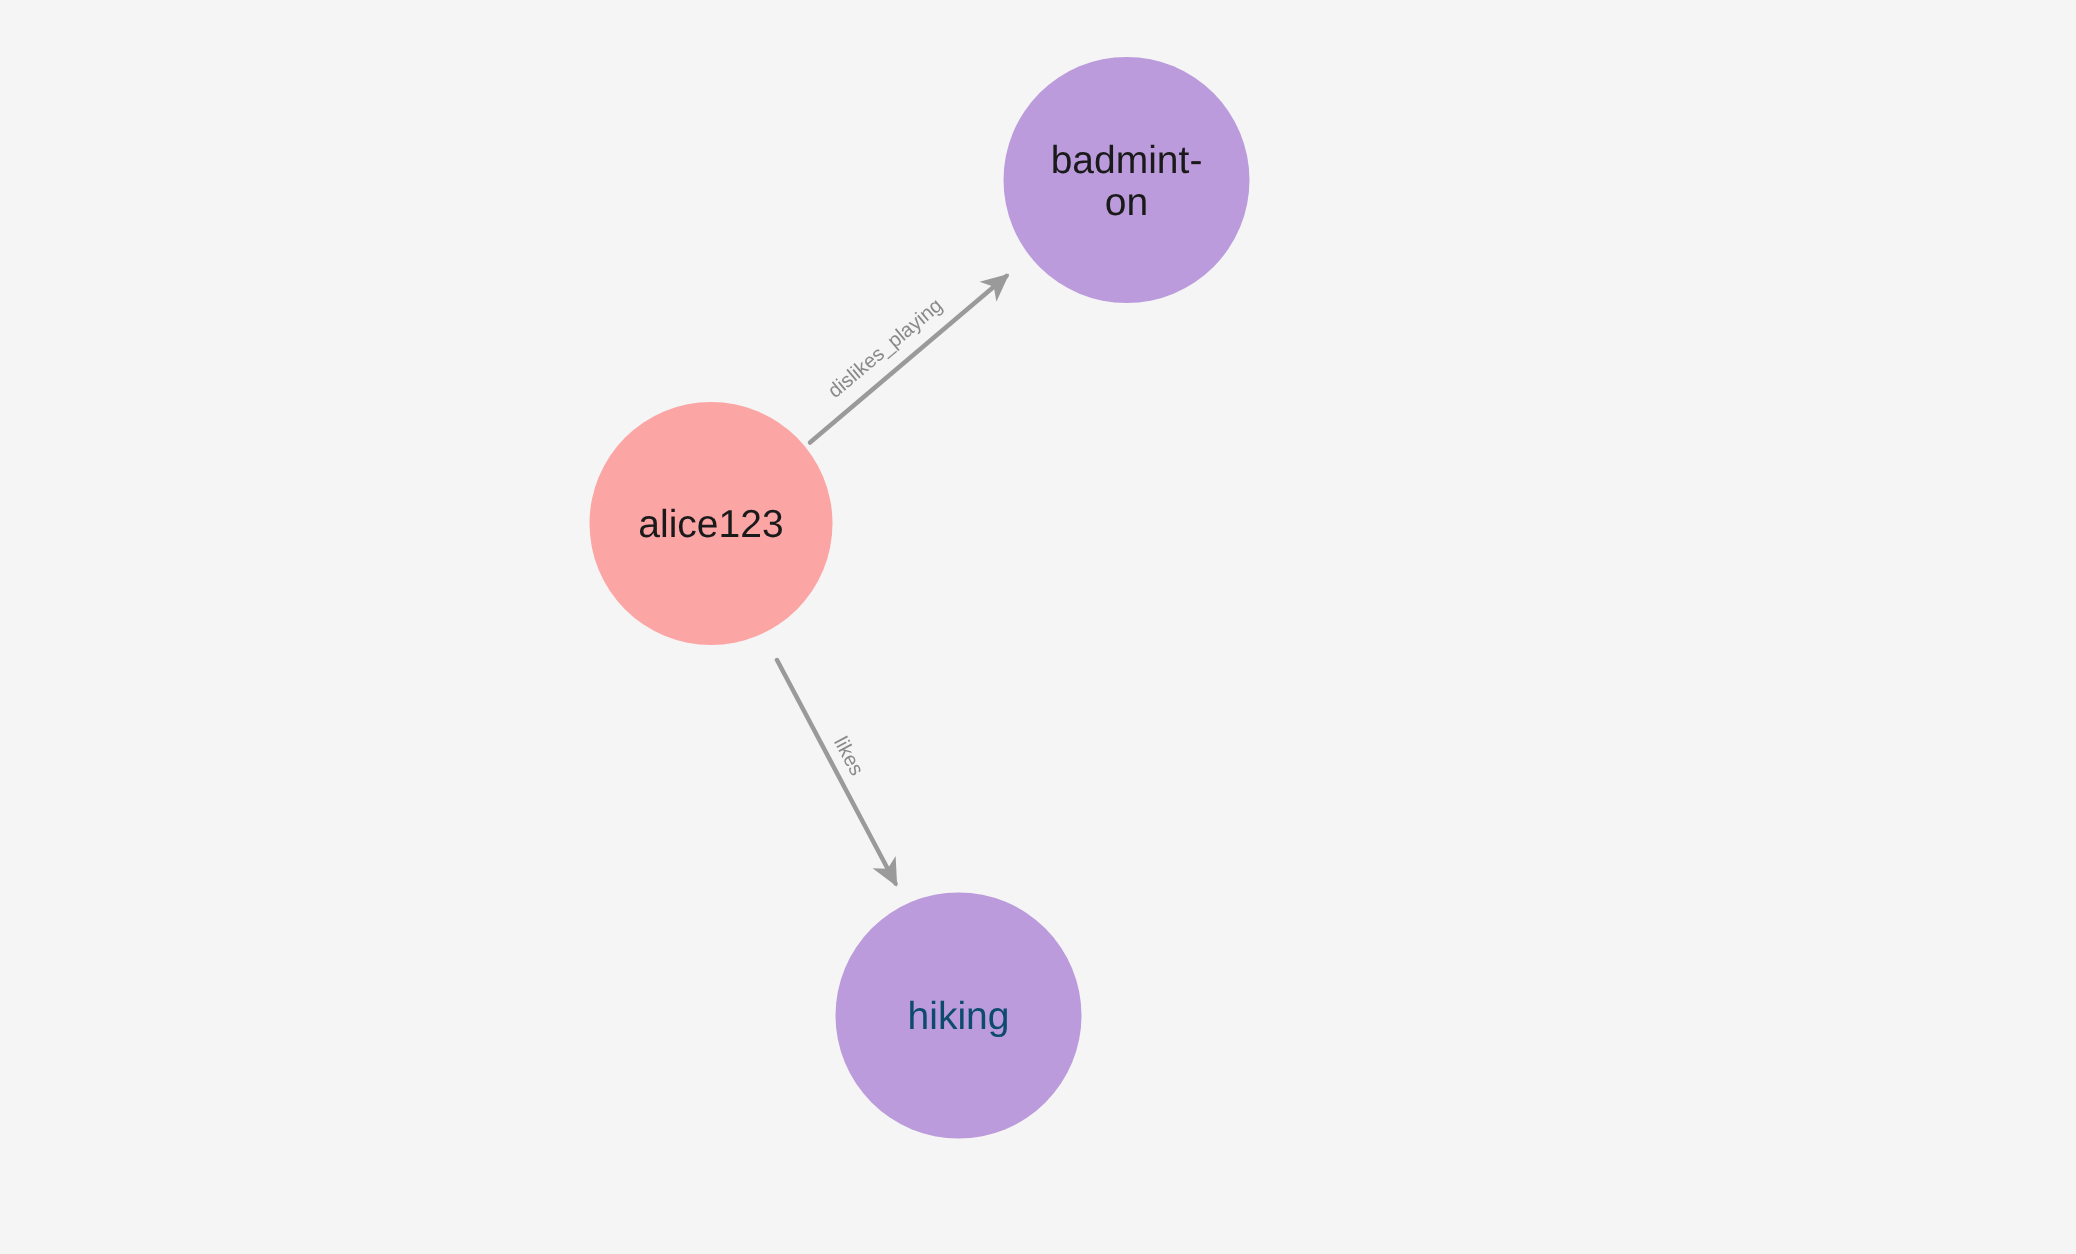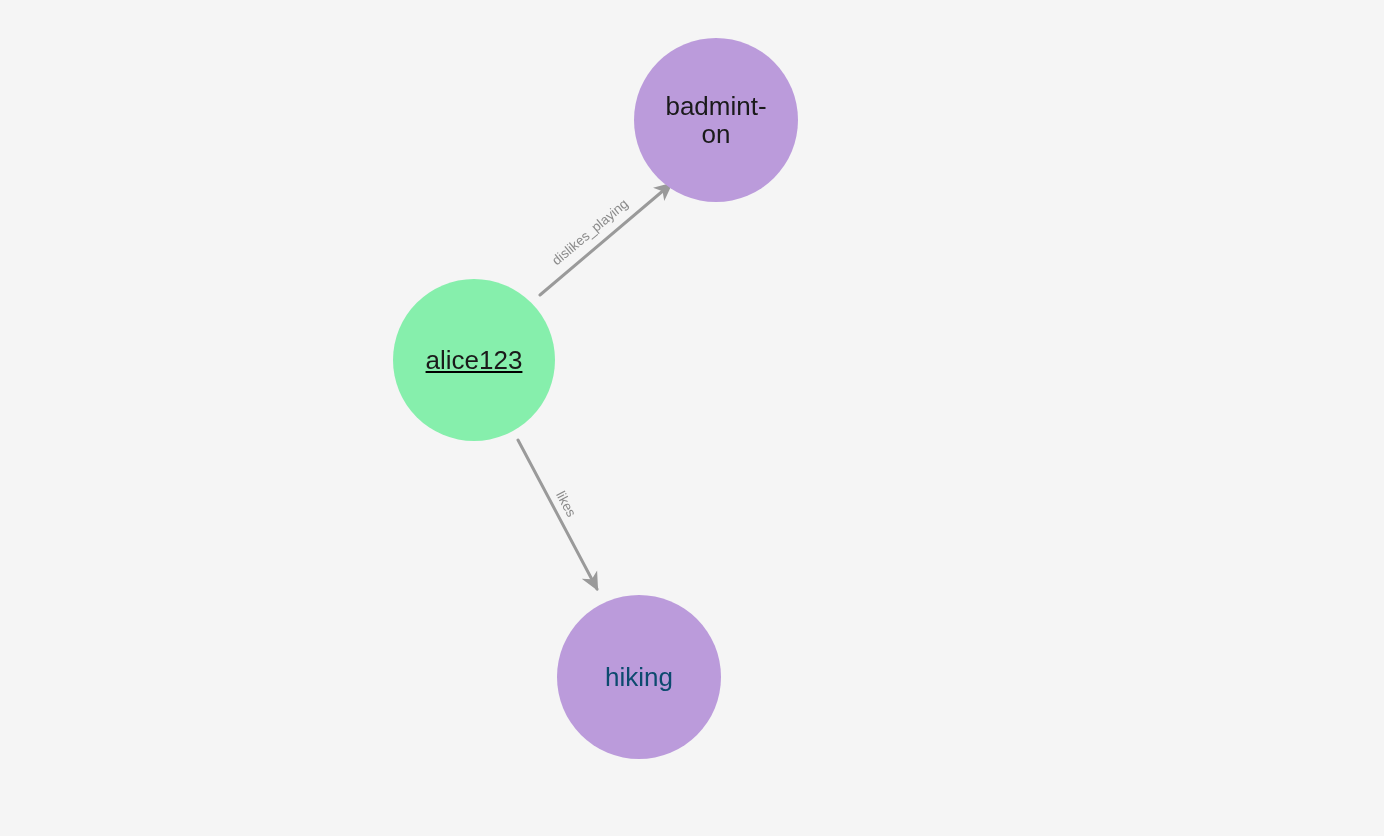--- a/index.html
+++ b/index.html
@@ -69,25 +69,25 @@
       <marker id="arrowhead-2" markerWidth="7" markerHeight="7" refX="5.4" refY="3.5" orient="auto" markerUnits="strokeWidth">
         <path d="M 0 0.6 L 6.2 3.5 L 0 6.4 L 1.7 3.5 Z" fill="#9a9a9a"></path>
       </marker>
     </defs>
 
     <line id="edge-line-0" stroke="#9a9a9a" stroke-width="3" stroke-linecap="round" marker-end="url(#arrowhead-1)" x1="540" y1="295" x2="671" y2="184"></line>
 
     <line id="edge-line-1" stroke="#9a9a9a" stroke-width="3" stroke-linecap="round" marker-end="url(#arrowhead-2)" x1="518" y1="440" x2="597" y2="589"></line>
   </svg>
 
-  <div class="node" id="node-0" style="left: 393px; top: 279px; width: 162px; height: 162px; background: #86efac; text-decoration: underline;">
+  <div class="node" id="node-0" style="left: 393px; top: 268px; width: 162px; height: 162px; background: #fca5a5;">
     <span class="node-label" style="color: rgb(26, 26, 26);">alice123</span>
   </div>
 
-  <div class="node" id="node-1" style="left: 634px; top: 38px; width: 164px; height: 164px; background: rgb(187, 155, 219);">
+  <div class="node" id="node-1" style="left: 669px; top: 38px; width: 164px; height: 164px; background: rgb(187, 155, 219);">
     <span class="node-label" style="color: rgb(26, 26, 26);">badmint-
 on</span>
   </div>
 
   <div class="node" id="node-2" style="left: 557px; top: 595px; width: 164px; height: 164px; background: rgb(187, 155, 219);">
     <span class="node-label" style="color: #0c4a6e;">hiking</span>
   </div>
 
   <div class="edge-label" id="edge-label-0" style="color: rgb(138, 138, 138); left: 590px; top: 232px; transform: translate(-50%, -50%) rotate(-40deg);">dislikes_playing</div>
 

